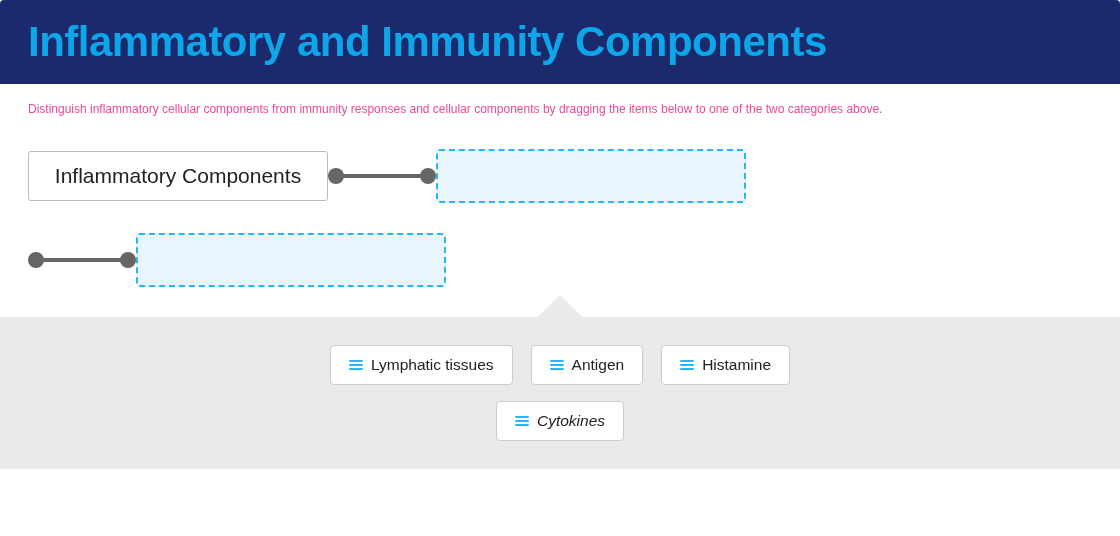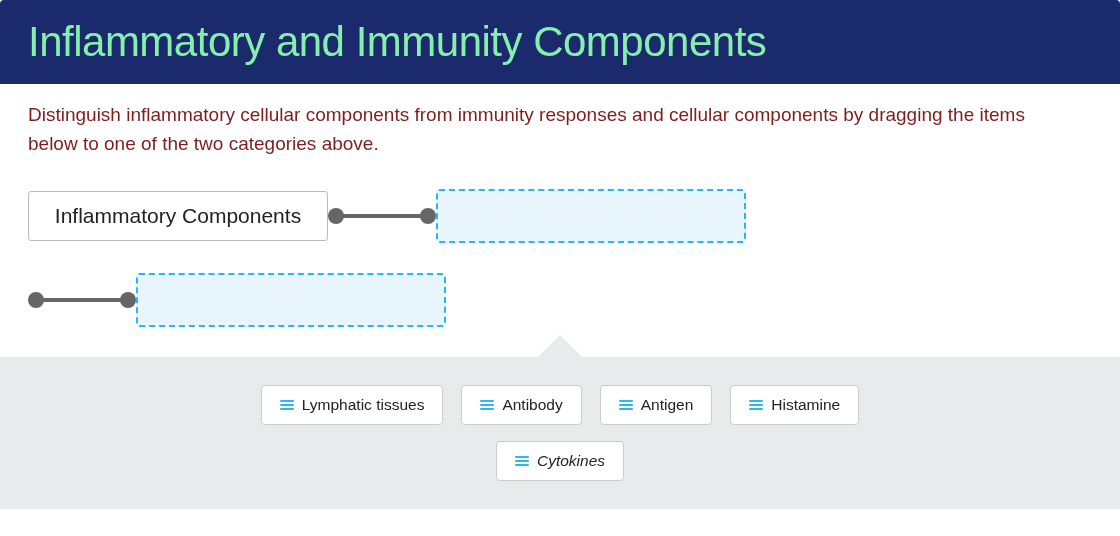--- a/index.html
+++ b/index.html
@@ -9,30 +9,30 @@
       width: 1120px;
       min-height: 536px;
     }
 
     .header {
       background-color: #1a2a6c;
       padding: 18px 28px;
       border-radius: 4px 4px 0 0;
     }
     .header-title {
-      color: #86efac;
+      color: #0ea5e9;
       font-size: 42px;
-      font-weight: 400;
+      font-weight: 700;
       letter-spacing: -0.5px;
     }
 
     .description {
       padding: 16px 28px 20px 28px;
-      font-size: 19px;
-      color: #7f1d1d;
+      font-size: 12px;
+      color: #ec4899;
       line-height: 1.55;
       max-width: 1060px;
     }
 
     .categories-section {
       padding: 10px 28px 0 28px;
     }
 
     .category-row {
       display: flex;
@@ -196,28 +196,20 @@
     <div class="drag-item">
       <span class="drag-item-icon">
         <span class="drag-line"></span>
         <span class="drag-line"></span>
         <span class="drag-line"></span>
       </span>
       <span>Lymphatic tissues</span>
     </div>
 
 
-    <div class="drag-item">
-      <span class="drag-item-icon">
-        <span class="drag-line"></span>
-        <span class="drag-line"></span>
-        <span class="drag-line"></span>
-      </span>
-      <span>Antibody</span>
-    </div>
 
     <div class="drag-item">
       <span class="drag-item-icon">
         <span class="drag-line"></span>
         <span class="drag-line"></span>
         <span class="drag-line"></span>
       </span>
       <span>Antigen</span>
     </div>
 

